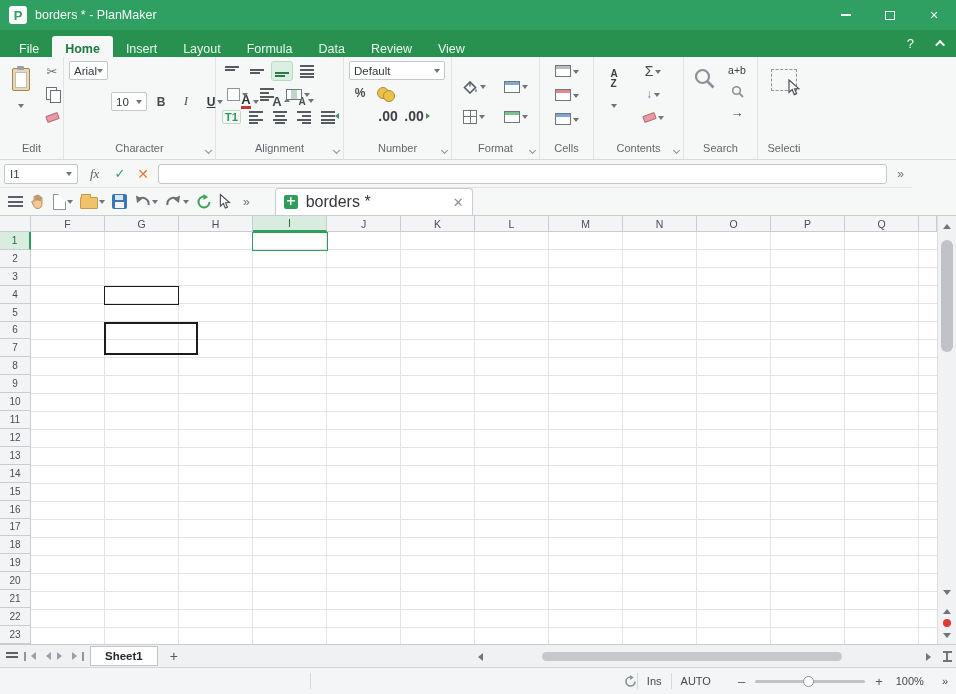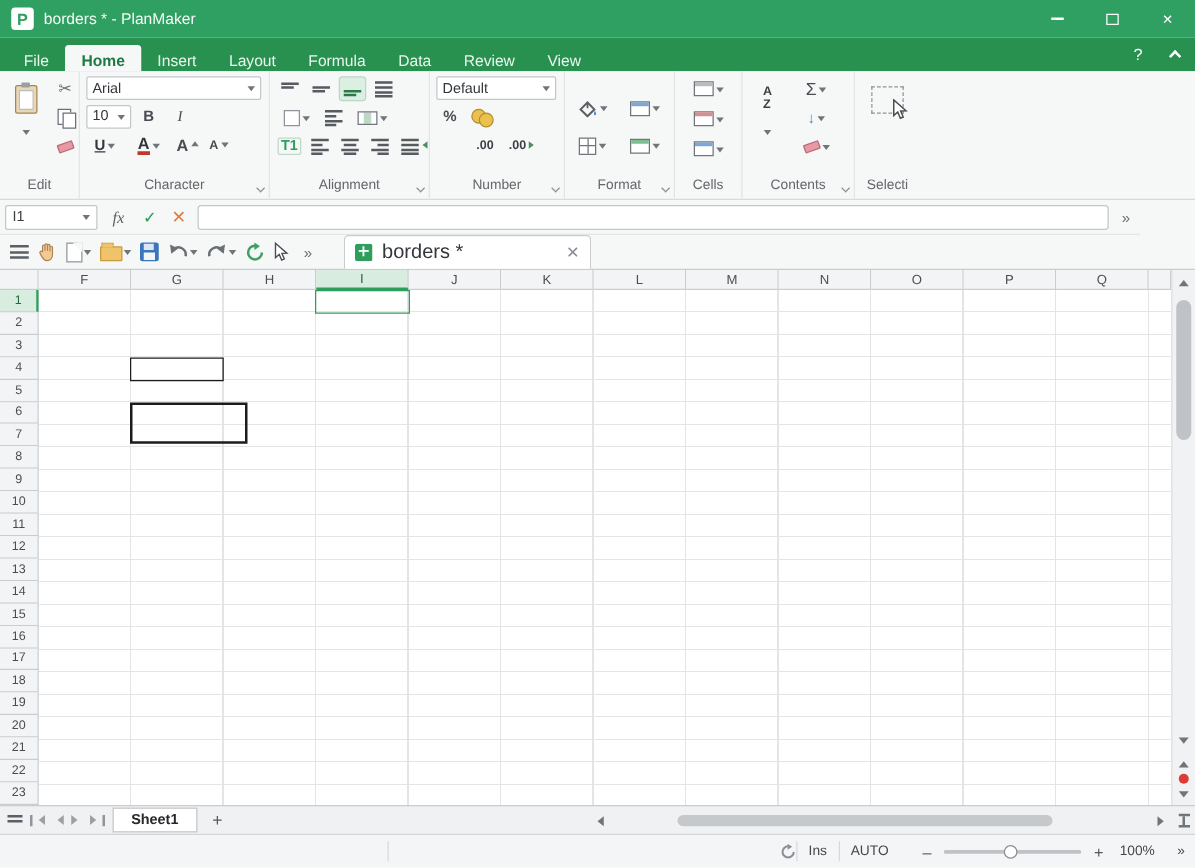--- a/index.html
+++ b/index.html
@@ -63,21 +63,21 @@
   .va-top { background-image:linear-gradient(#565b60,#565b60),linear-gradient(#565b60,#565b60); background-size:14px 2px,10px 2px; background-position:0 1px,0 4px; }
   .va-mid { background-image:linear-gradient(#565b60,#565b60),linear-gradient(#565b60,#565b60); background-size:14px 2px,10px 2px; background-position:0 4px,0 7px; }
   .va-bot { background-image:linear-gradient(#2c7a49,#2c7a49),linear-gradient(#2c7a49,#2c7a49); background-size:14px 2px,10px 2px; background-position:0 7px,0 10px; }
   .sq-border { width:13px; height:13px; background:#fff; border:1px solid #8f949a; }
   .grid-ic { width:14px; height:14px; background:#fff; border:1px solid #70757a; background-image:linear-gradient(#70757a,#70757a),linear-gradient(#70757a,#70757a); background-size:1px 100%,100% 1px; background-position:50% 0,0 50%; background-repeat:no-repeat; }
   .merge-ic { width:16px; height:11px; border:1px solid #70757a; background:#fff; background-image:linear-gradient(#bcd9c6,#bcd9c6); background-size:6px 100%; background-position:50% 0; background-repeat:no-repeat; }
   .t1 { color:#2f9e5c; font-weight:bold; font-size:11.5px; border:1px solid #bcd9c6; padding:0 2px; border-radius:2px; }
   .coin-ic { width:17px; height:13px; position:relative; }
   .coin-ic::before, .coin-ic::after { content:""; position:absolute; width:10px; height:10px; border-radius:50%; background:#ecc04c; border:1px solid #b08d2f; }
   .coin-ic::before { left:0; top:0; } .coin-ic::after { left:6px; top:3px; }
-  .dec { display:flex; align-items:center; font-size:10px; font-weight:bold; color:#3c4045;margin-left:37px; }
+  .dec { display:flex; align-items:center; font-size:14px; font-weight:bold; color:#3c4045;margin-left:37px; }
   .mini-l { width:0;height:0;border:3px solid transparent;border-right:4px solid #4a8f64; }
   .mini-r { width:0;height:0;border:3px solid transparent;border-left:4px solid #4a8f64; }
   .table-ic { width:16px; height:12px; border:1px solid #70757a; background:#fff; position:relative; }
   .table-ic::before { content:""; position:absolute; left:0; top:0; right:0; height:3px; }
   .tbl-blue::before { background:#7ea7d8; } .tbl-green::before { background:#7cc08f; }
   .tbl-red::before { background:#de8a8a; } .tbl-gray::before { background:#b9bdc1; }
   .sortaz { display:flex; flex-direction:column; line-height:10px; font-size:10px; font-weight:bold; color:#3c4045; }
   .blue-dn { color:#4a90d9; font-size:12px; font-weight:bold; }
   .repl { font-size:10.5px; color:#3c4045; }
   .goarrow { font-size:13px; color:#3c4045; }
@@ -218,21 +218,21 @@
           </div>
         <div class="btn sm">
             <span class="eraser-ic"></span>
           </div>
       </div>
     </div>
     <div class="glabel">Edit</div>
   </div>
 
   <div class="rgroup" style="width:152px">
-    <div class="gbody" style="flex-direction:column; gap:3px;">
+    <div class="gbody" style="flex-direction:row; gap:3px;">
       <div class="combo" style="width:140px">
           <span>Arial</span>
           <span class="dd"></span>
         </div>
       <div class="grow-r">
         <div class="combo" style="width:36px">
             <span>10</span>
             <span class="dd"></span>
           </div>
         <div class="btn sm" style="font-weight:bold">B</div>
@@ -413,20 +413,47 @@
         <div class="btn" style="width:40px;height:20px">
             <span class="eraser-ic"></span>
             <span class="dd"></span>
           </div>
       </div>
     </div>
     <div class="glabel">Contents</div>
     <span class="launcher"></span>
   </div>
 
+  <div class="rgroup" style="width:74px">
+    <div class="gbody">
+      <div class="gcol" style="justify-content:flex-start">
+        <div class="btn" style="width:30px;height:34px">
+          <svg width="23" height="23" viewBox="0 0 23 23">
+              <circle cx="9.5" cy="9.5" r="6.5" fill="none" stroke="#8a9097" stroke-width="2.2"></circle>
+              <line x1="14.5" y1="14.5" x2="20.5" y2="20.5" stroke="#8a9097" stroke-width="2.6"></line>
+            </svg>
+        </div>
+      </div>
+      <div class="gcol">
+        <div class="btn" style="width:28px;height:18px">
+            <span class="repl">a+b</span>
+          </div>
+        <div class="btn" style="width:28px;height:18px">
+          <svg width="13" height="13" viewBox="0 0 13 13">
+              <circle cx="5.5" cy="5.5" r="3.8" fill="none" stroke="#8a9097" stroke-width="1.6"></circle>
+              <line x1="8.4" y1="8.4" x2="12" y2="12" stroke="#8a9097" stroke-width="1.8"></line>
+            </svg>
+        </div>
+        <div class="btn" style="width:28px;height:18px">
+            <span class="goarrow">→</span>
+          </div>
+      </div>
+    </div>
+    <div class="glabel">Search</div>
+  </div>
 
   <div class="rgroup" style="width:52px; border-right:none">
     <div class="gbody" style="justify-content:center">
       <div class="btn" style="width:40px;height:38px">
         <span class="sel-ic">
           <svg width="14" height="17" viewBox="0 0 14 17">
               <polygon points="1,1 1,13.5 4.2,10.6 6.3,15.6 8.6,14.6 6.5,9.8 10.8,9.6" fill="#fff" stroke="#4a4e53" stroke-width="1.2"></polygon>
             </svg>
         </span>
       </div>

